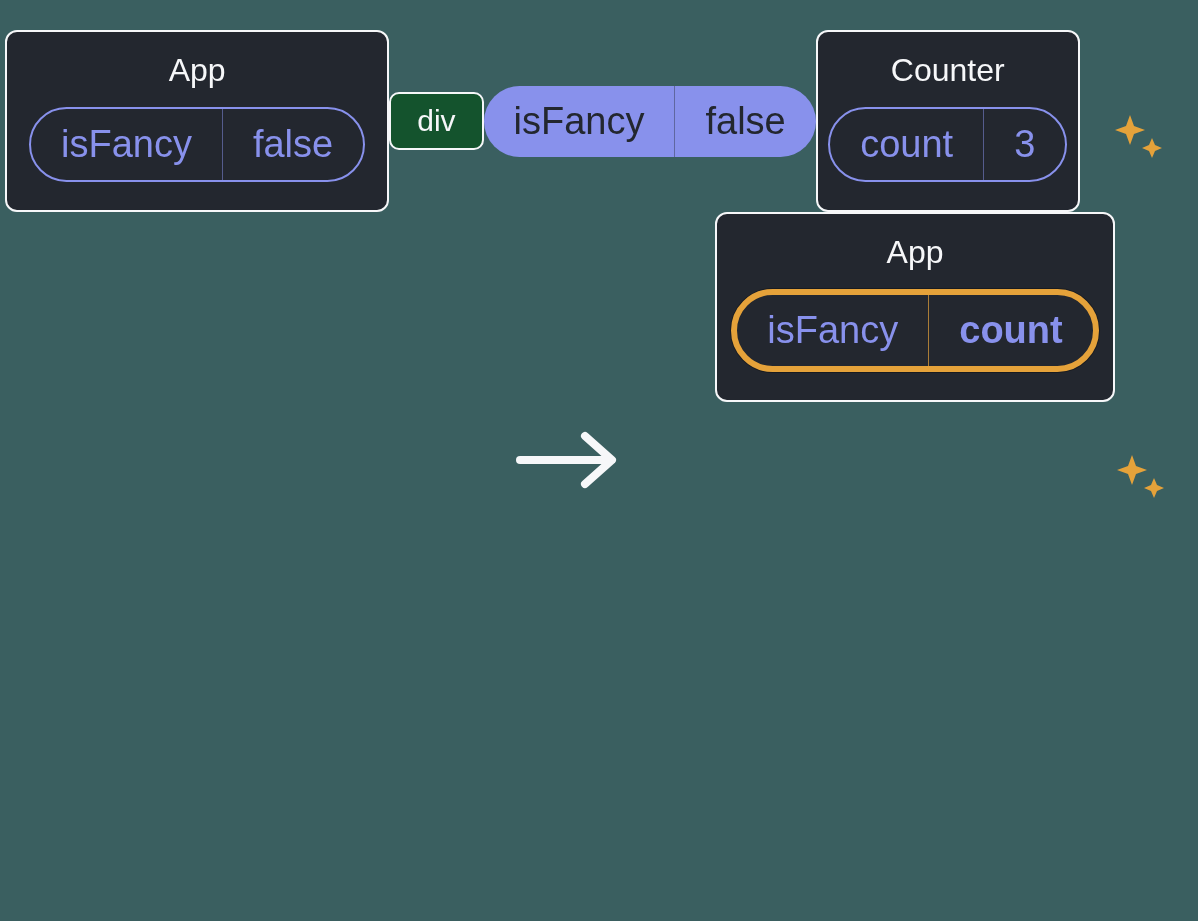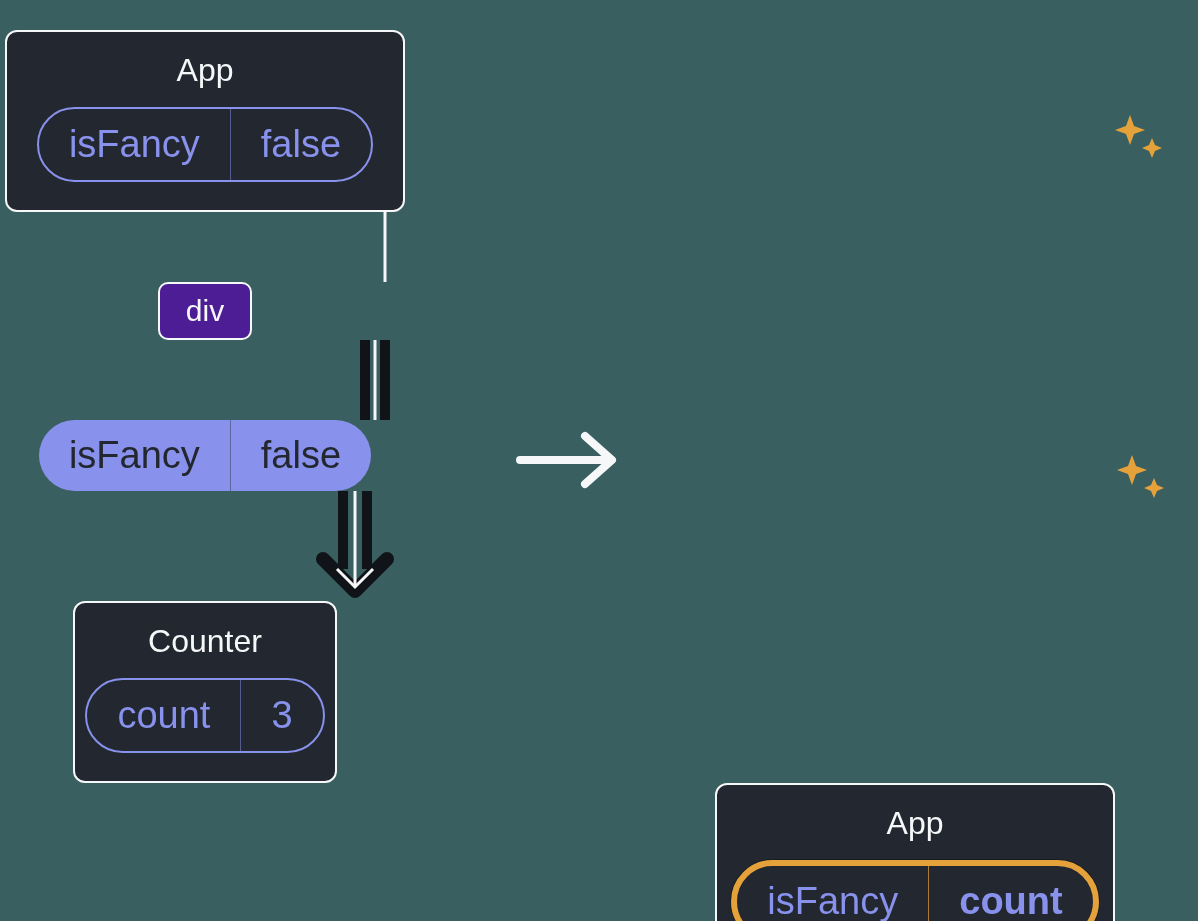--- a/index.html
+++ b/index.html
@@ -34,21 +34,21 @@
     position: relative;
     z-index: 2;
   }
   .node-title {
     color: #f6f7f9;
     font-size: 32px;
     font-weight: 500;
     margin-bottom: 18px;
   }
   .node-small {
-    background: #4c1d95;
+    background: #14532d;
     border: 2px solid #f6f7f9;
     border-radius: 10px;
     padding: 10px 26px;
     display: inline-flex;
     position: relative;
     z-index: 2;
   }
   .node-small-label {
     color: #f6f7f9;
     font-size: 30px;
@@ -96,21 +96,21 @@
   
   .free-pill {
     position: relative;
     z-index: 3;
     margin: 0 auto;
     width: fit-content;
   }
   
   .col-stack {
     display: flex;
-    flex-direction: column;
+    flex-direction: row;
     align-items: center;
     position: relative;
   }
   
   .conn {
     position: absolute;
     left: 50%;
     transform: translateX(-50%);
     z-index: 1;
   }

